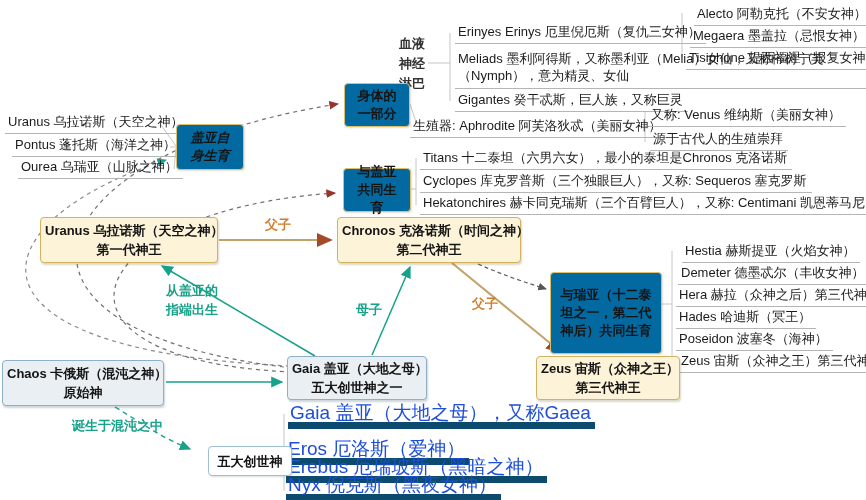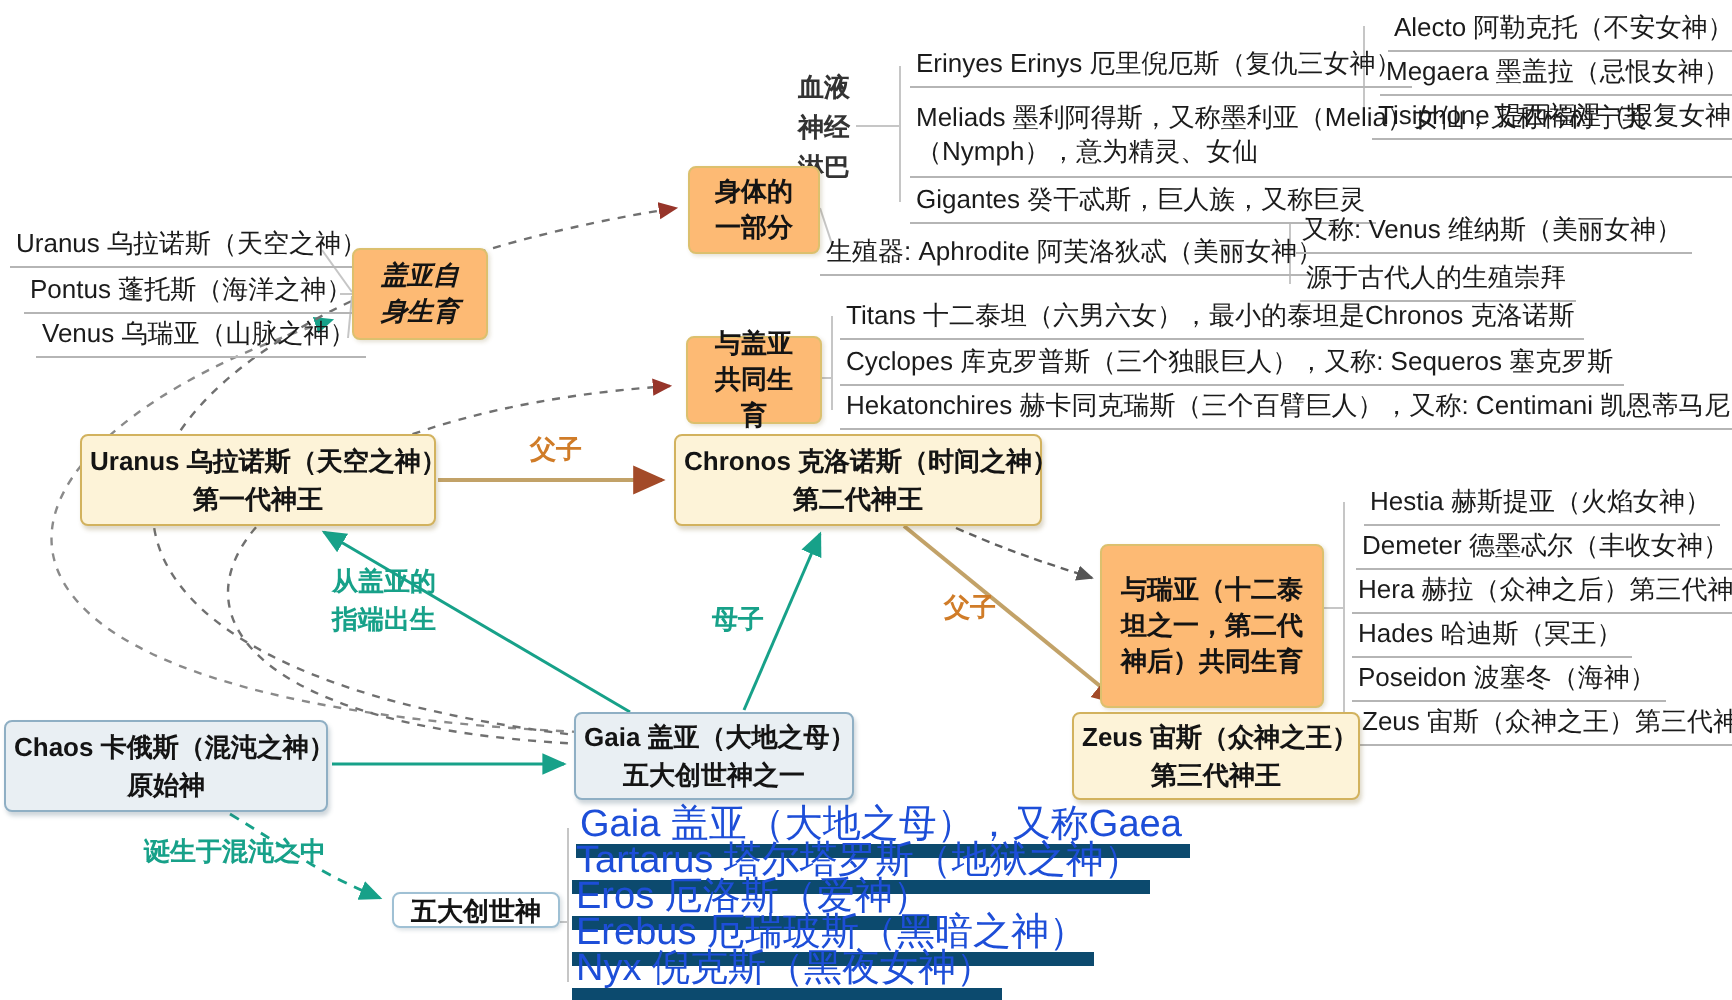--- a/index.html
+++ b/index.html
@@ -21,21 +21,21 @@
     white-space:nowrap; color:#1d4ed8;
   }
   .node {
     position:absolute; z-index:3; border:1px solid #d2b25e; border-radius:4px;
     background:#fdf3d8; text-align:center; font-weight:bold; font-size:13px;
     line-height:19px; color:#141414; display:flex; flex-direction:column;
     justify-content:center; box-shadow:1px 2px 2px rgba(120,100,40,0.25);
     padding:2px 4px; box-sizing:border-box;
   }
   .node .t { white-space:nowrap; }
-  .node.small { background:#fdba74; border-color:#dcc06e; line-height:18px;
+  .node.small { background:#0369a1; border-color:#dcc06e; line-height:18px;
     box-shadow:1px 1px 2px rgba(120,100,40,0.2); padding:4px 8px; }
   .node.small .bindwrap { white-space:normal; }
   .node.blue { background:#e9eff3; border-color:#8fafc4;
     box-shadow:1px 2px 2px rgba(60,90,110,0.25); }
   .node.whiteblue { background:#ffffff; border-color:#9fc0d4;
     box-shadow:1px 1px 2px rgba(60,90,110,0.2); }
   .rel { position:absolute; z-index:4; font-weight:bold; font-size:13px; white-space:nowrap; }
   .rel.orange { color:#d07c28; }
   .rel.teal { color:#17a189; }
   .rel.multi { white-space:normal; line-height:19px; }
@@ -115,21 +115,21 @@
   <div class="li" style="left:420px; top:171px;">Cyclopes 库克罗普斯（三个独眼巨人），又称: Sequeros 塞克罗斯</div>
   <div class="li" style="left:420px; top:148px;">Titans 十二泰坦（六男六女），最小的泰坦是Chronos 克洛诺斯</div>
   <div class="li" style="left:420px; top:193px;">Hekatonchires 赫卡同克瑞斯（三个百臂巨人），又称: Centimani 凯恩蒂马尼</div>
 
   <div class="node small" style="left:343px; top:168px; width:68px; height:44px;">
     <div class="bindwrap">与盖亚共同生育</div>
   </div>
 
   <div class="li" style="left:5px;  top:112px;">Uranus 乌拉诺斯（天空之神）</div>
   <div class="li" style="left:12px; top:135px;">Pontus 蓬托斯（海洋之神）</div>
-  <div class="li" style="left:18px; top:157px;">Venus 乌瑞亚（山脉之神）</div>
+  <div class="li" style="left:18px; top:157px;">Ourea 乌瑞亚（山脉之神）</div>
 
   <div class="node small" style="left:176px; top:124px; width:68px; height:46px;font-style:italic;">
     <div class="bindwrap">盖亚自身生育</div>
   </div>
 
   <div class="node" style="left:40px; top:217px; width:178px; height:46px;">
     <div class="t">Uranus 乌拉诺斯（天空之神）</div>
     <div class="t">第一代神王</div>
   </div>
 
@@ -165,24 +165,23 @@
     <div class="t">五大创世神之一</div>
   </div>
 
   <div class="node" style="left:536px; top:356px; width:144px; height:44px;">
     <div class="t">Zeus 宙斯（众神之王）</div>
     <div class="t">第三代神王</div>
   </div>
 
   <div class="rel teal" style="left:72px; top:417px;">诞生于混沌之中</div>
 
-  <div class="node whiteblue" style="left:196px; top:446px; width:84px; height:18px;">
+  <div class="node whiteblue" style="left:208px; top:446px; width:84px; height:30px;">
     <div class="t">五大创世神</div>
   </div>
 
   <div class="li2" style="left:288px; top:405px;">Gaia 盖亚（大地之母），又称Gaea</div>
-  <div class="li2" style="left:286px; top:423px;">Tartarus 塔尔塔罗斯（地狱之神）</div>
   <div class="li2" style="left:286px; top:441px;">Eros 厄洛斯（爱神）</div>
   <div class="li2" style="left:286px; top:459px;">Erebus 厄瑞玻斯（黑暗之神）</div>
   <div class="li2" style="left:286px; top:477px;">Nyx 倪克斯（黑夜女神）</div>
   <div class="li2" style="left:438px; top:493px;margin-top:17px;">又称：Nox 诺克斯</div>
 
 </div>
 
 </body></html>

